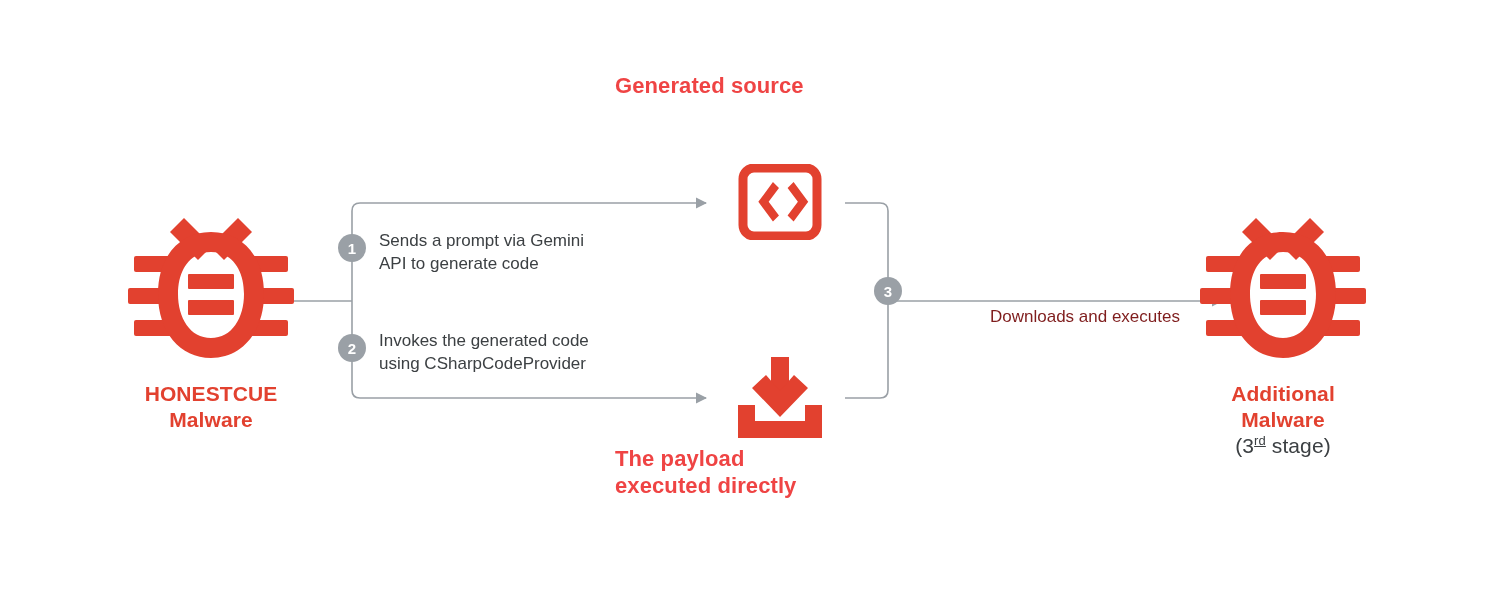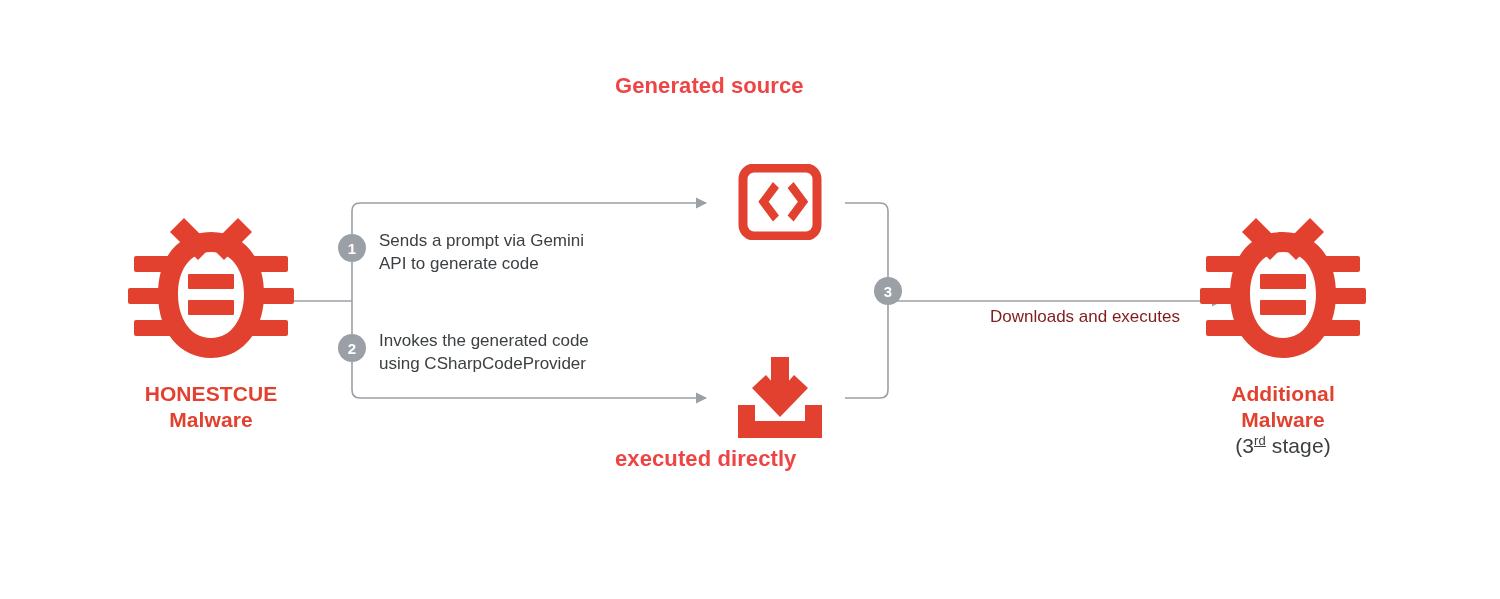--- a/index.html
+++ b/index.html
@@ -184,20 +184,21 @@
 
         <path d="M22 33 L36 20 L50 36 L64 20 L78 33 L50 62 Z"></path>
 
         <path d="M8 50 L25 50 L25 66 L75 66 L75 50 L92 50 L92 83 L8 83 Z"></path>
       </g>
     </svg>
   </div>
 
   <div class="abs" style="left:615px; top:445px;">
     <div class="center-heading">
+      <div>The payload</div>
       <div>executed directly</div>
     </div>
   </div>
 
   <div class="abs node-bug-right">
     <svg class="icon-red" width="170" height="155" viewBox="0 0 170 155">
       <g fill="#E2412F">
         <path d="M44 6 L58 -8 L86 20 L72 34 Z" transform="translate(0,14)"></path>
         <path d="M126 6 L112 -8 L84 20 L98 34 Z" transform="translate(0,14)"></path>
         <rect x="8" y="44" width="42" height="16" rx="2"></rect>

